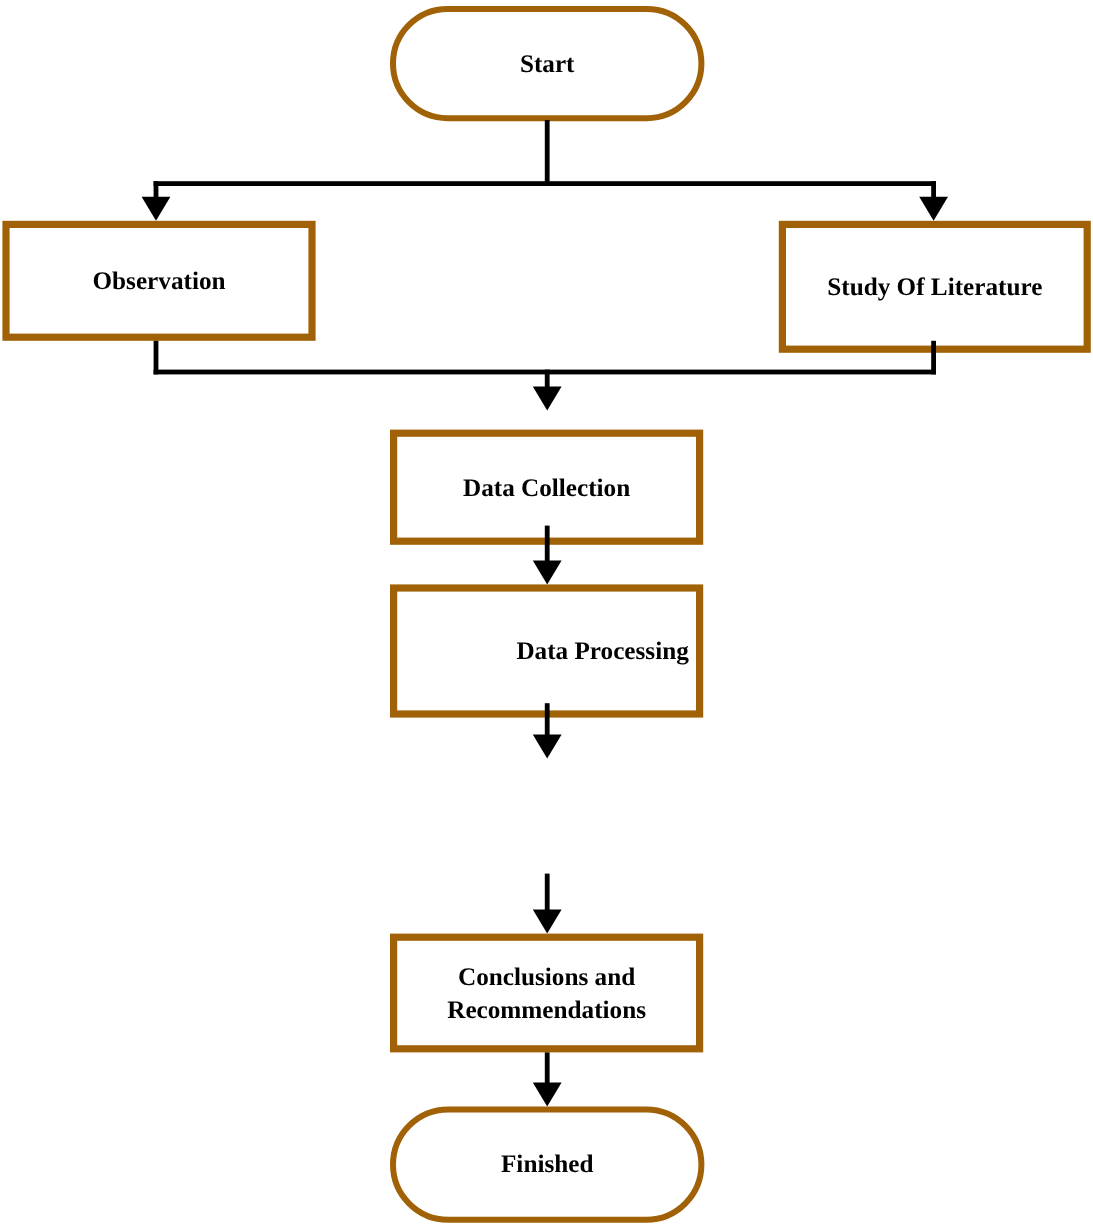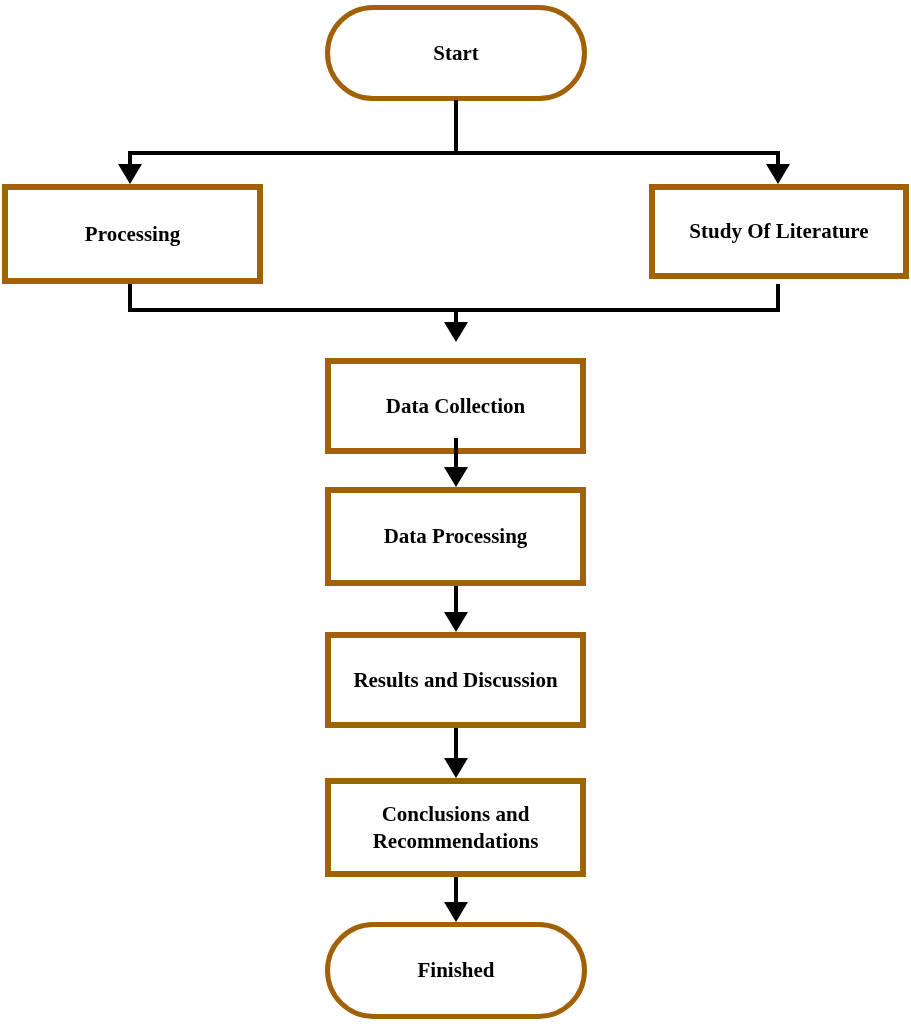--- a/index.html
+++ b/index.html
@@ -57,50 +57,47 @@
   <div class="vline" style="left:454px; top:100px; height:53px;"></div>
   <div class="hline" style="left:128px; top:151px; width:652px;"></div>
 
   <div class="vline" style="left:128px; top:151px; height:17px;"></div>
   <div class="arrowhead" style="left:118px; top:164px;"></div>
 
   <div class="vline" style="left:776px; top:151px; height:17px;"></div>
   <div class="arrowhead" style="left:766px; top:164px;"></div>
 
   <div class="node" style="left:2px; top:184px; width:261px; height:100px;">
-    <span>Processing</span>
+    <span>Observation</span>
   </div>
 
-  <div class="node" style="left:649px; top:184px; width:260px; height:95px;">
+  <div class="node" style="left:649px; top:184px; width:260px; height:110px;">
     <span>Study Of Literature</span>
   </div>
 
   <div class="vline" style="left:128px; top:284px; height:28px;"></div>
   <div class="vline" style="left:776px; top:284px; height:28px;"></div>
   <div class="hline" style="left:128px; top:308px; width:652px;"></div>
   <div class="vline" style="left:454px; top:308px; height:16px;"></div>
   <div class="arrowhead" style="left:444px; top:322px;"></div>
 
   <div class="node" style="left:325px; top:358px; width:261px; height:96px;">
     <span>Data Collection</span>
   </div>
 
   <div class="vline" style="left:454px; top:438px; height:32px;"></div>
   <div class="arrowhead" style="left:444px; top:467px;"></div>
 
-  <div class="node" style="left:325px; top:487px; width:261px; height:99px;">
+  <div class="node" style="left:325px; top:487px; width:261px; height:111px;justify-content:flex-end;">
     <span>Data Processing</span>
   </div>
 
   <div class="vline" style="left:454px; top:586px; height:29px;"></div>
   <div class="arrowhead" style="left:444px; top:612px;"></div>
 
-  <div class="node" style="left:325px; top:632px; width:261px; height:96px;">
-    <span>Results and Discussion</span>
-  </div>
 
   <div class="vline" style="left:454px; top:728px; height:33px;"></div>
   <div class="arrowhead" style="left:444px; top:758px;"></div>
 
   <div class="node" style="left:325px; top:778px; width:261px; height:99px; padding:0 28px;">
     <span>Conclusions and Recommendations</span>
   </div>
 
   <div class="vline" style="left:454px; top:877px; height:28px;"></div>
   <div class="arrowhead" style="left:444px; top:902px;"></div>

